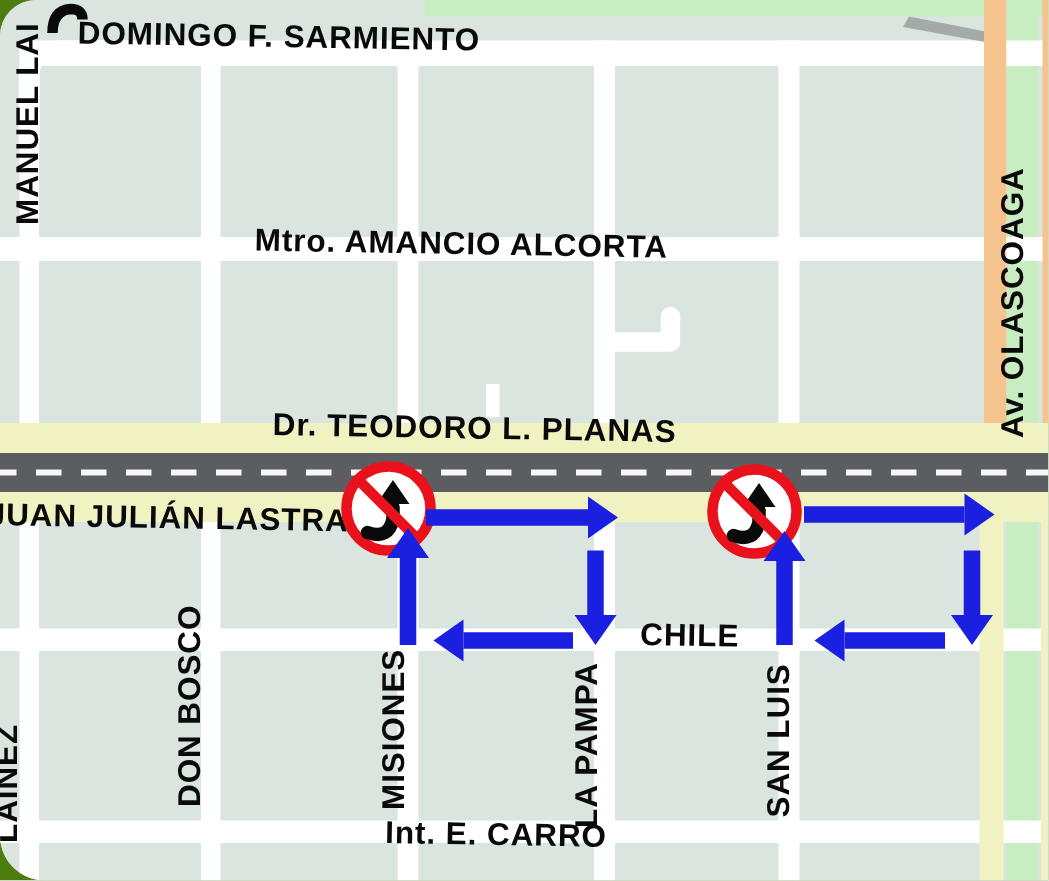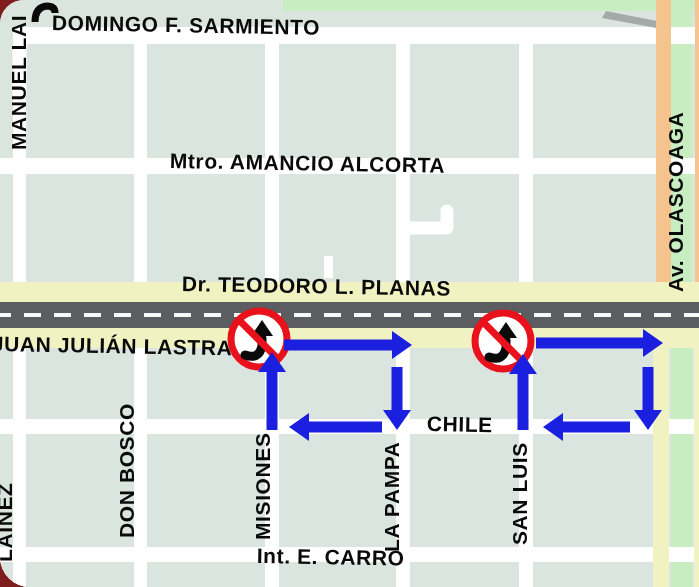--- a/index.html
+++ b/index.html
@@ -1,17 +1,17 @@
 <!DOCTYPE html>
 <html><head>
 <meta charset="utf-8">
 <style>
   html,body { margin:0; padding:0; background:#ffffff; }
   #stage {
-    position:relative; width:699px; height:587px; background:#7f1d1d;
+    position:relative; width:699px; height:587px; background:#4d7c0f;
     font-family:"Liberation Sans", sans-serif; overflow:hidden;
   }
   #map {
     position:absolute; left:0; top:0; width:699px; height:587px;
     overflow:hidden; border-radius:24px 0 0 30px; background:#dbe5e0;
   }
   #map-svg { position:absolute; left:0; top:0; }
   .hlabel {
     position:absolute; font-weight:bold; font-size:21px; color:#0a0a0a;
     white-space:nowrap; letter-spacing:0.6px; transform:rotate(1deg);

